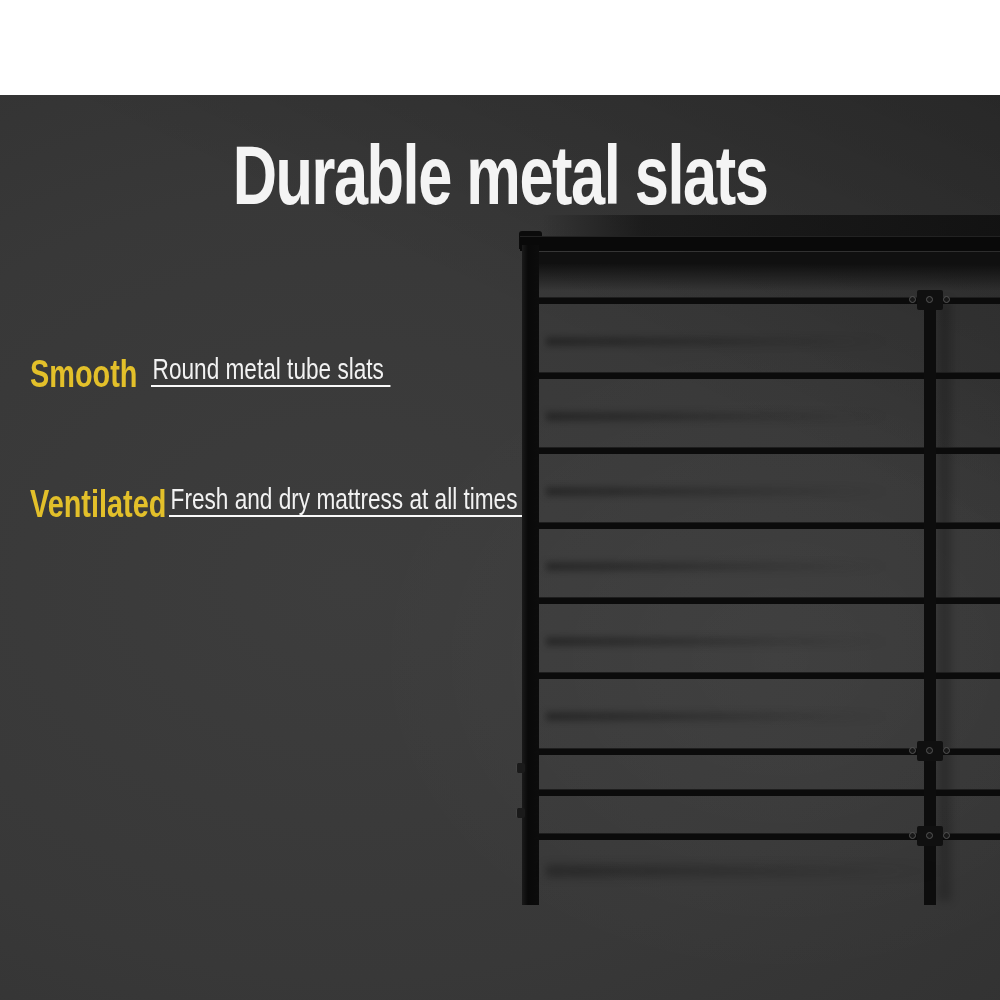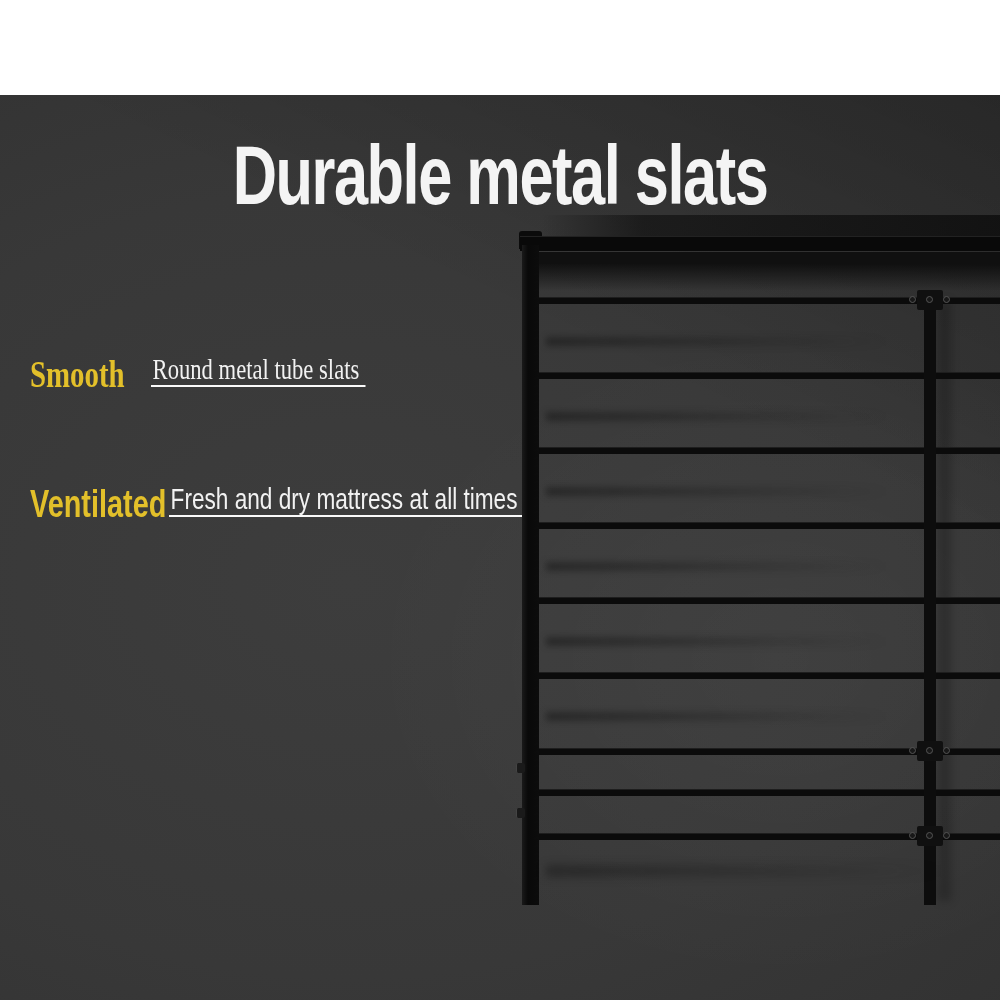--- a/index.html
+++ b/index.html
@@ -18,21 +18,21 @@
   }
   .title{
     position:absolute;left:0;top:38px;width:100%;margin:0;
     text-align:center;color:#f4f4f4;
     font-size:84px;font-weight:bold;line-height:1;letter-spacing:-2px;
     transform:scaleX(.73);transform-origin:center;
     white-space:nowrap;
   }
   .features{position:absolute;left:0;top:0;width:560px;height:810px;}
   .feature{position:absolute;left:30px;height:44px;width:520px;}
-  .feature:nth-of-type(1){top:260px;font-family:Liberation Serif, serif;}
+  .feature:nth-of-type(1){top:260px;}
   .feature:nth-of-type(2){top:390px;}
   .feature:nth-of-type(3){top:520px;}
   .feature:nth-of-type(4){top:650px;}
   .flabel{
     position:absolute;left:0;top:0;
     color:#e3c02a;font-size:38px;font-weight:bold;line-height:1;
     transform:scaleX(.76);transform-origin:left center;white-space:nowrap;
   }
   .fdesc{
     position:absolute;top:1px;

